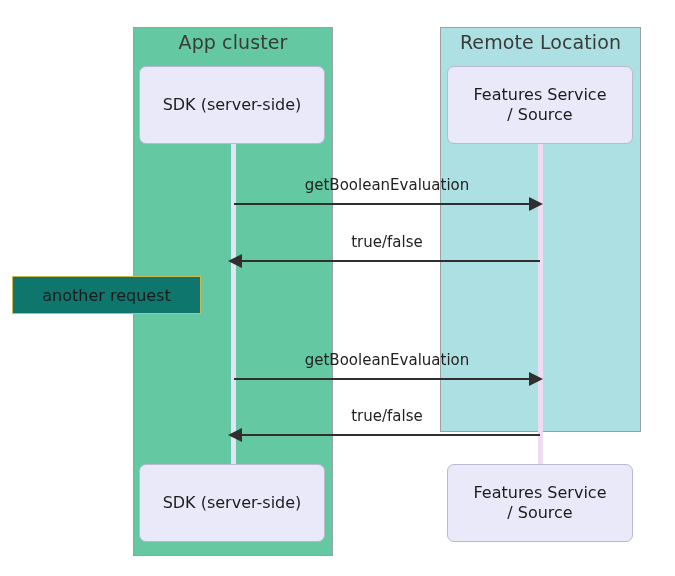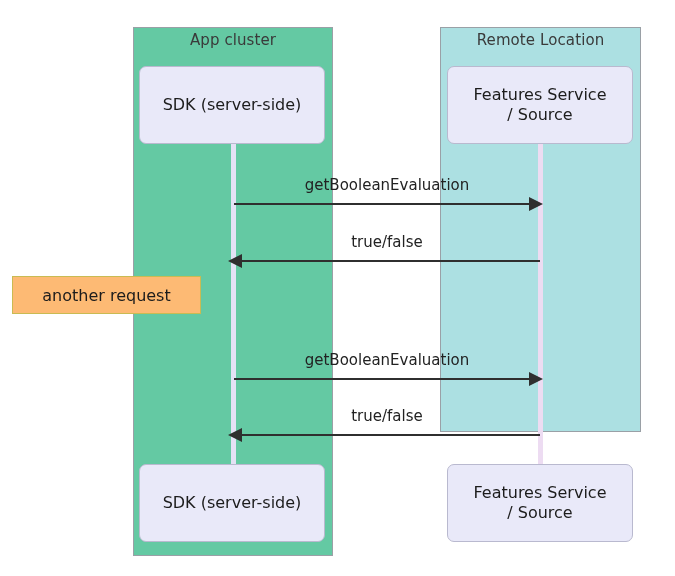--- a/index.html
+++ b/index.html
@@ -24,21 +24,21 @@
     position: absolute;
     box-sizing: border-box;
     border: 1px solid #9aa0a6;
   }
   .group-title {
     position: absolute;
     top: 3px;
     left: 0;
     width: 100%;
     text-align: center;
-    font-size: 15px;
+    font-size: 19px;
     color: #3a3a3a;
     letter-spacing: 0.1px;
     white-space: nowrap;
   }
 
   #group-app {
     left: 133px;
     top: 27px;
     width: 200px;
     height: 529px;
@@ -141,21 +141,21 @@
   #label-res-2  { left: 234px; top: 407px; width: 306px; }
 
   
   #note-another-request {
     position: absolute;
     left: 12px;
     top: 276px;
     width: 189px;
     height: 38px;
     box-sizing: border-box;
-    background: #fdba74;
+    background: #0f766e;
     border: 1px solid #c9bb52;
     display: flex;
     align-items: center;
     justify-content: center;
     font-size: 16px;
     color: #1c1c1c;
     z-index: 7;
   }
 </style>
 </head>

